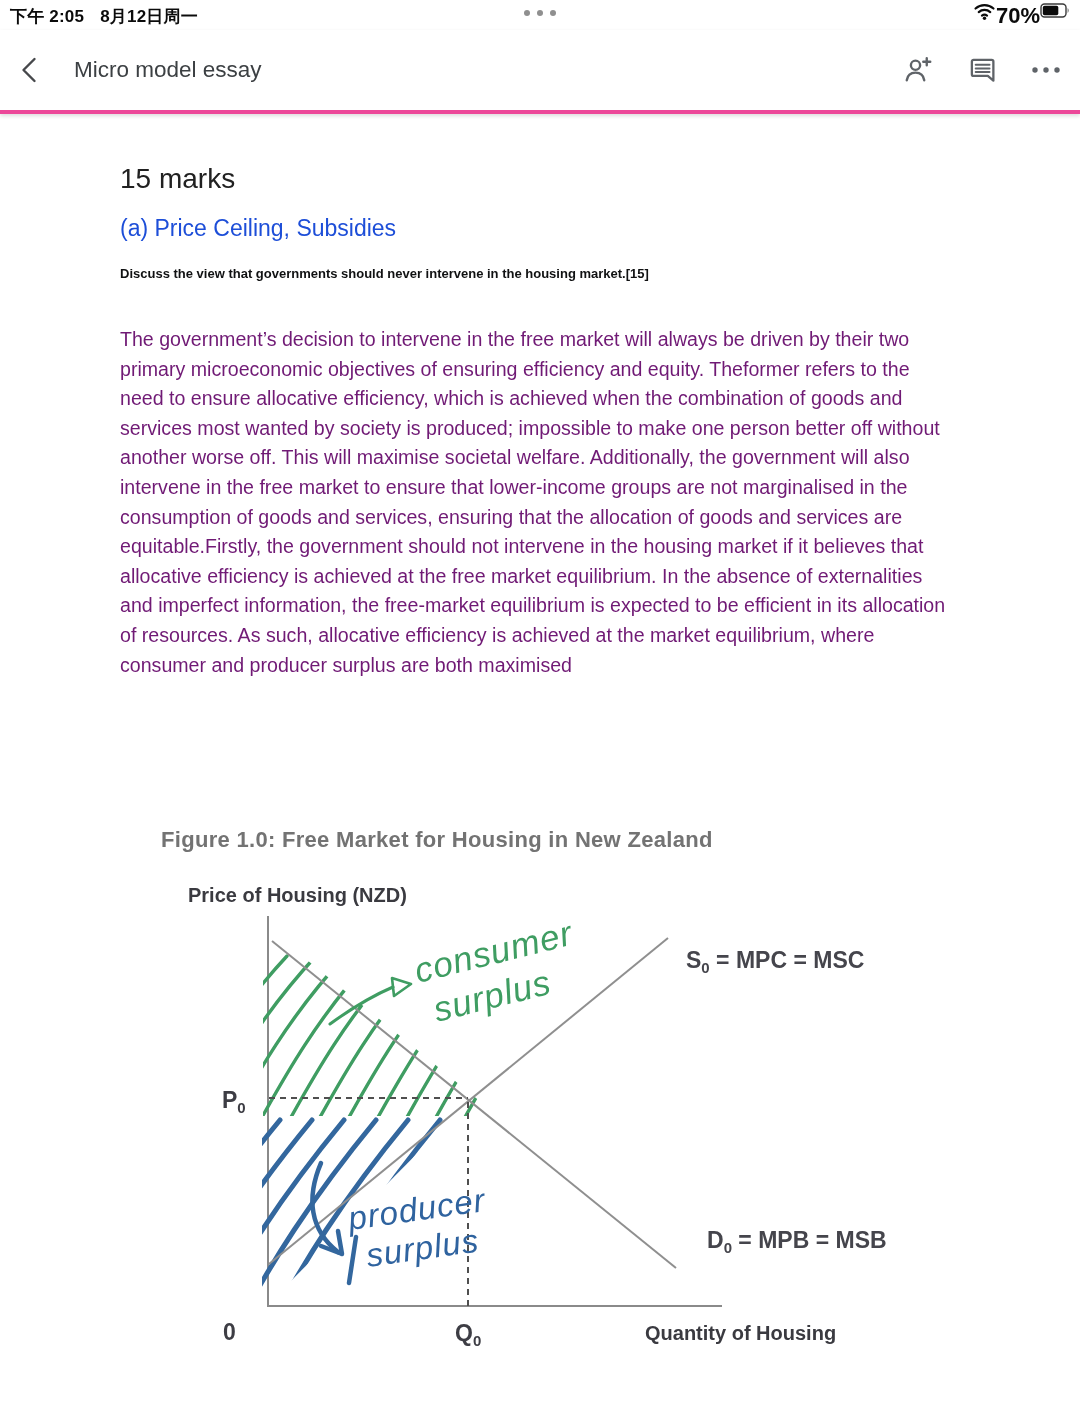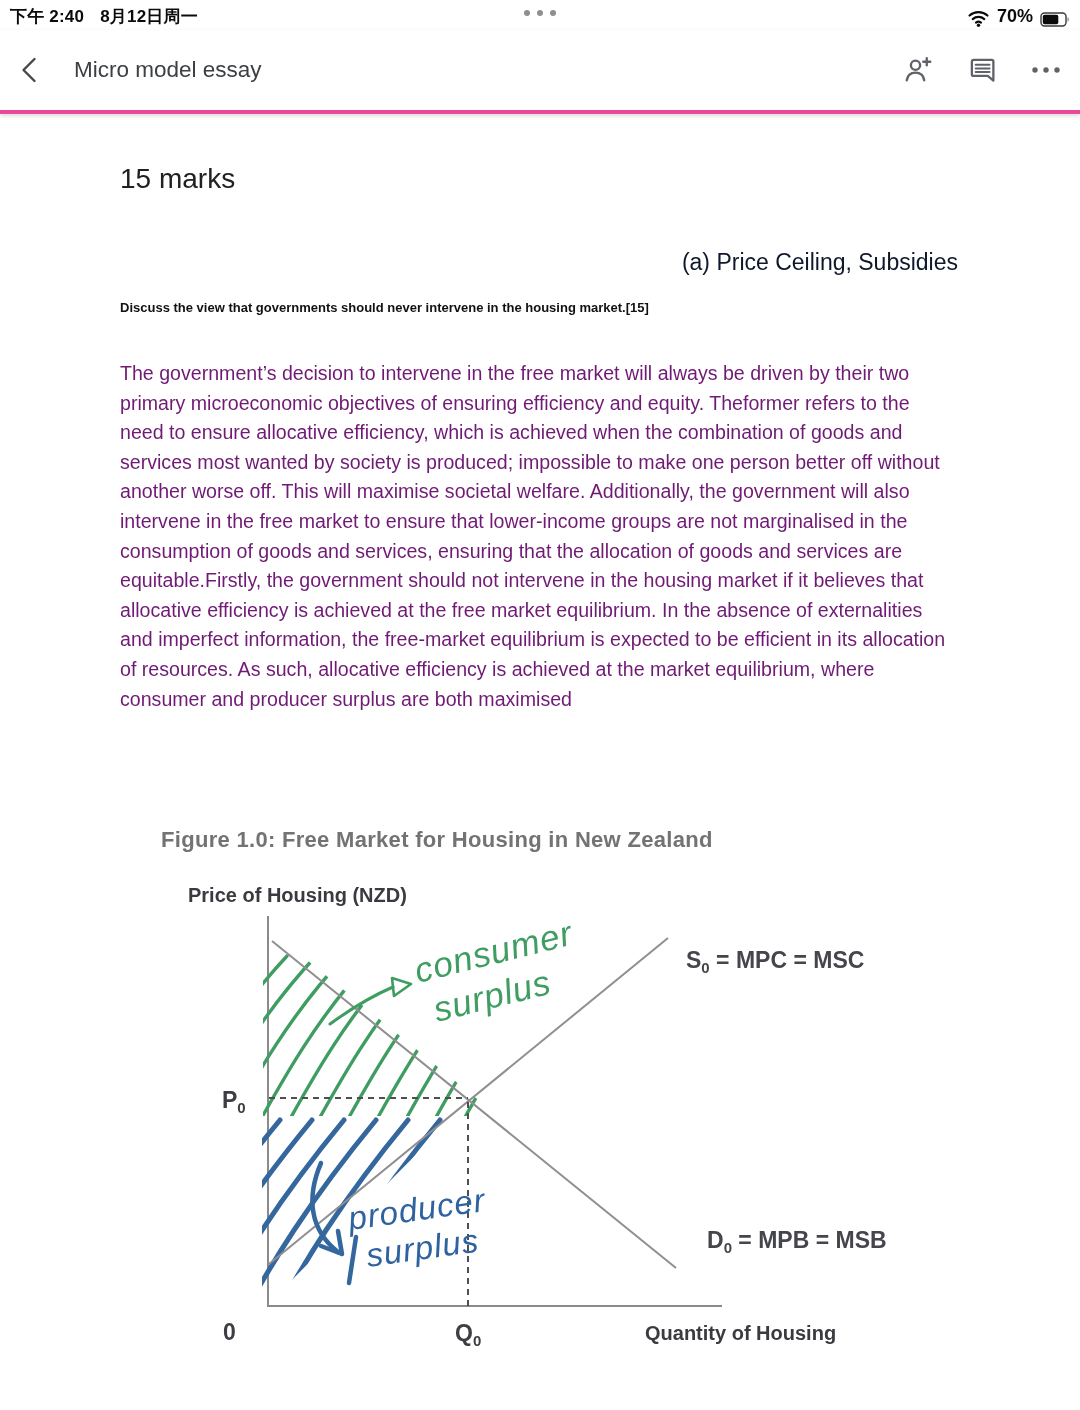--- a/index.html
+++ b/index.html
@@ -10,61 +10,61 @@
   }
   
   .status-bar {
     position:absolute; left:0; top:0; width:1080px; height:30px;
     display:flex; align-items:center; justify-content:space-between;
     padding:2px 10px 0 10px; color:#0b0b0b;
   }
   .sb-left { display:flex; gap:16px; font-size:17px; font-weight:700; letter-spacing:.2px; }
   .sb-center { position:absolute; left:50%; top:10px; transform:translateX(-50%); display:flex; gap:7px; }
   .sb-center i { width:6px; height:6px; border-radius:50%; background:#8f8f8f; }
-  .sb-right { display:flex; align-items:flex-end; gap:7px; font-size:18px; font-weight:600; }
+  .sb-right { display:flex; align-items:flex-start; font-size:22px; font-weight:600; }
   
   .app-header {
     position:absolute; left:0; top:30px; width:1080px; height:84px;
     display:flex; align-items:center; background:#ffffff;
     border-bottom:4px solid #ec4899; box-shadow:0 2px 4px rgba(0,0,0,.14);
     padding:0 12px 0 8px;
   }
   .icon-btn {
     border:none; background:transparent; width:44px; height:44px;
     display:flex; align-items:center; justify-content:center; cursor:pointer; color:#5f6368;
   }
   .back-btn { color:#46484b; }
   .doc-title { font-size:22.5px; color:#3c4043; margin-left:22px; flex:1 1 auto;
     white-space:nowrap; overflow:hidden; }
   .header-actions { display:flex; align-items:center; gap:20px; }
   
   .doc-content { position:absolute; left:120px; top:163px; width:838px; }
   .marks-heading { font-size:28px; font-weight:400; color:#212121; }
-  .sub-heading { margin-top:54px; font-size:23px; font-weight:400; color:#0f172a;text-align:right; }
+  .sub-heading { margin-top:20px; font-size:23px; font-weight:400; color:#1d4ed8; }
   .question { margin-top:17px; font-size:13px; font-weight:700; color:#101112; line-height:30px; }
   .body-text { margin-top:36px; font-size:19.6px; color:#701a75; line-height:29.6px; }
   .figure-title {
     position:absolute; left:161px; top:827px; font-size:22px; font-weight:600;
     color:#737373; letter-spacing:.3px;
   }
   .diagram { position:absolute; left:160px; top:858px; }
   .diagram text { font-family:"Liberation Sans","DejaVu Sans",sans-serif; }
   .axis-label { font-size:20px; font-weight:700; fill:#3a3a40; }
   .curve-label { font-size:23px; font-weight:700; fill:#45454c; }
   .tick-label { font-size:23px; font-weight:700; fill:#3d3d44; }
   .hand { font-style:italic; font-weight:500; letter-spacing:1px; font-family:"DejaVu Sans",sans-serif; }
 </style>
 </head>
 <body>
 
 <div class="screen">
 
   <div class="status-bar">
     <div class="sb-left">
-      <span>下午 2:40</span>
+      <span>下午 2:05</span>
       <span>8月12日周一</span>
     </div>
     <div class="sb-center">
       <i></i>
         <i></i>
         <i></i>
     </div>
     <div class="sb-right">
       <span style="display:flex;">
         <svg width="23" height="17" viewBox="0 0 24 18" fill="none">

